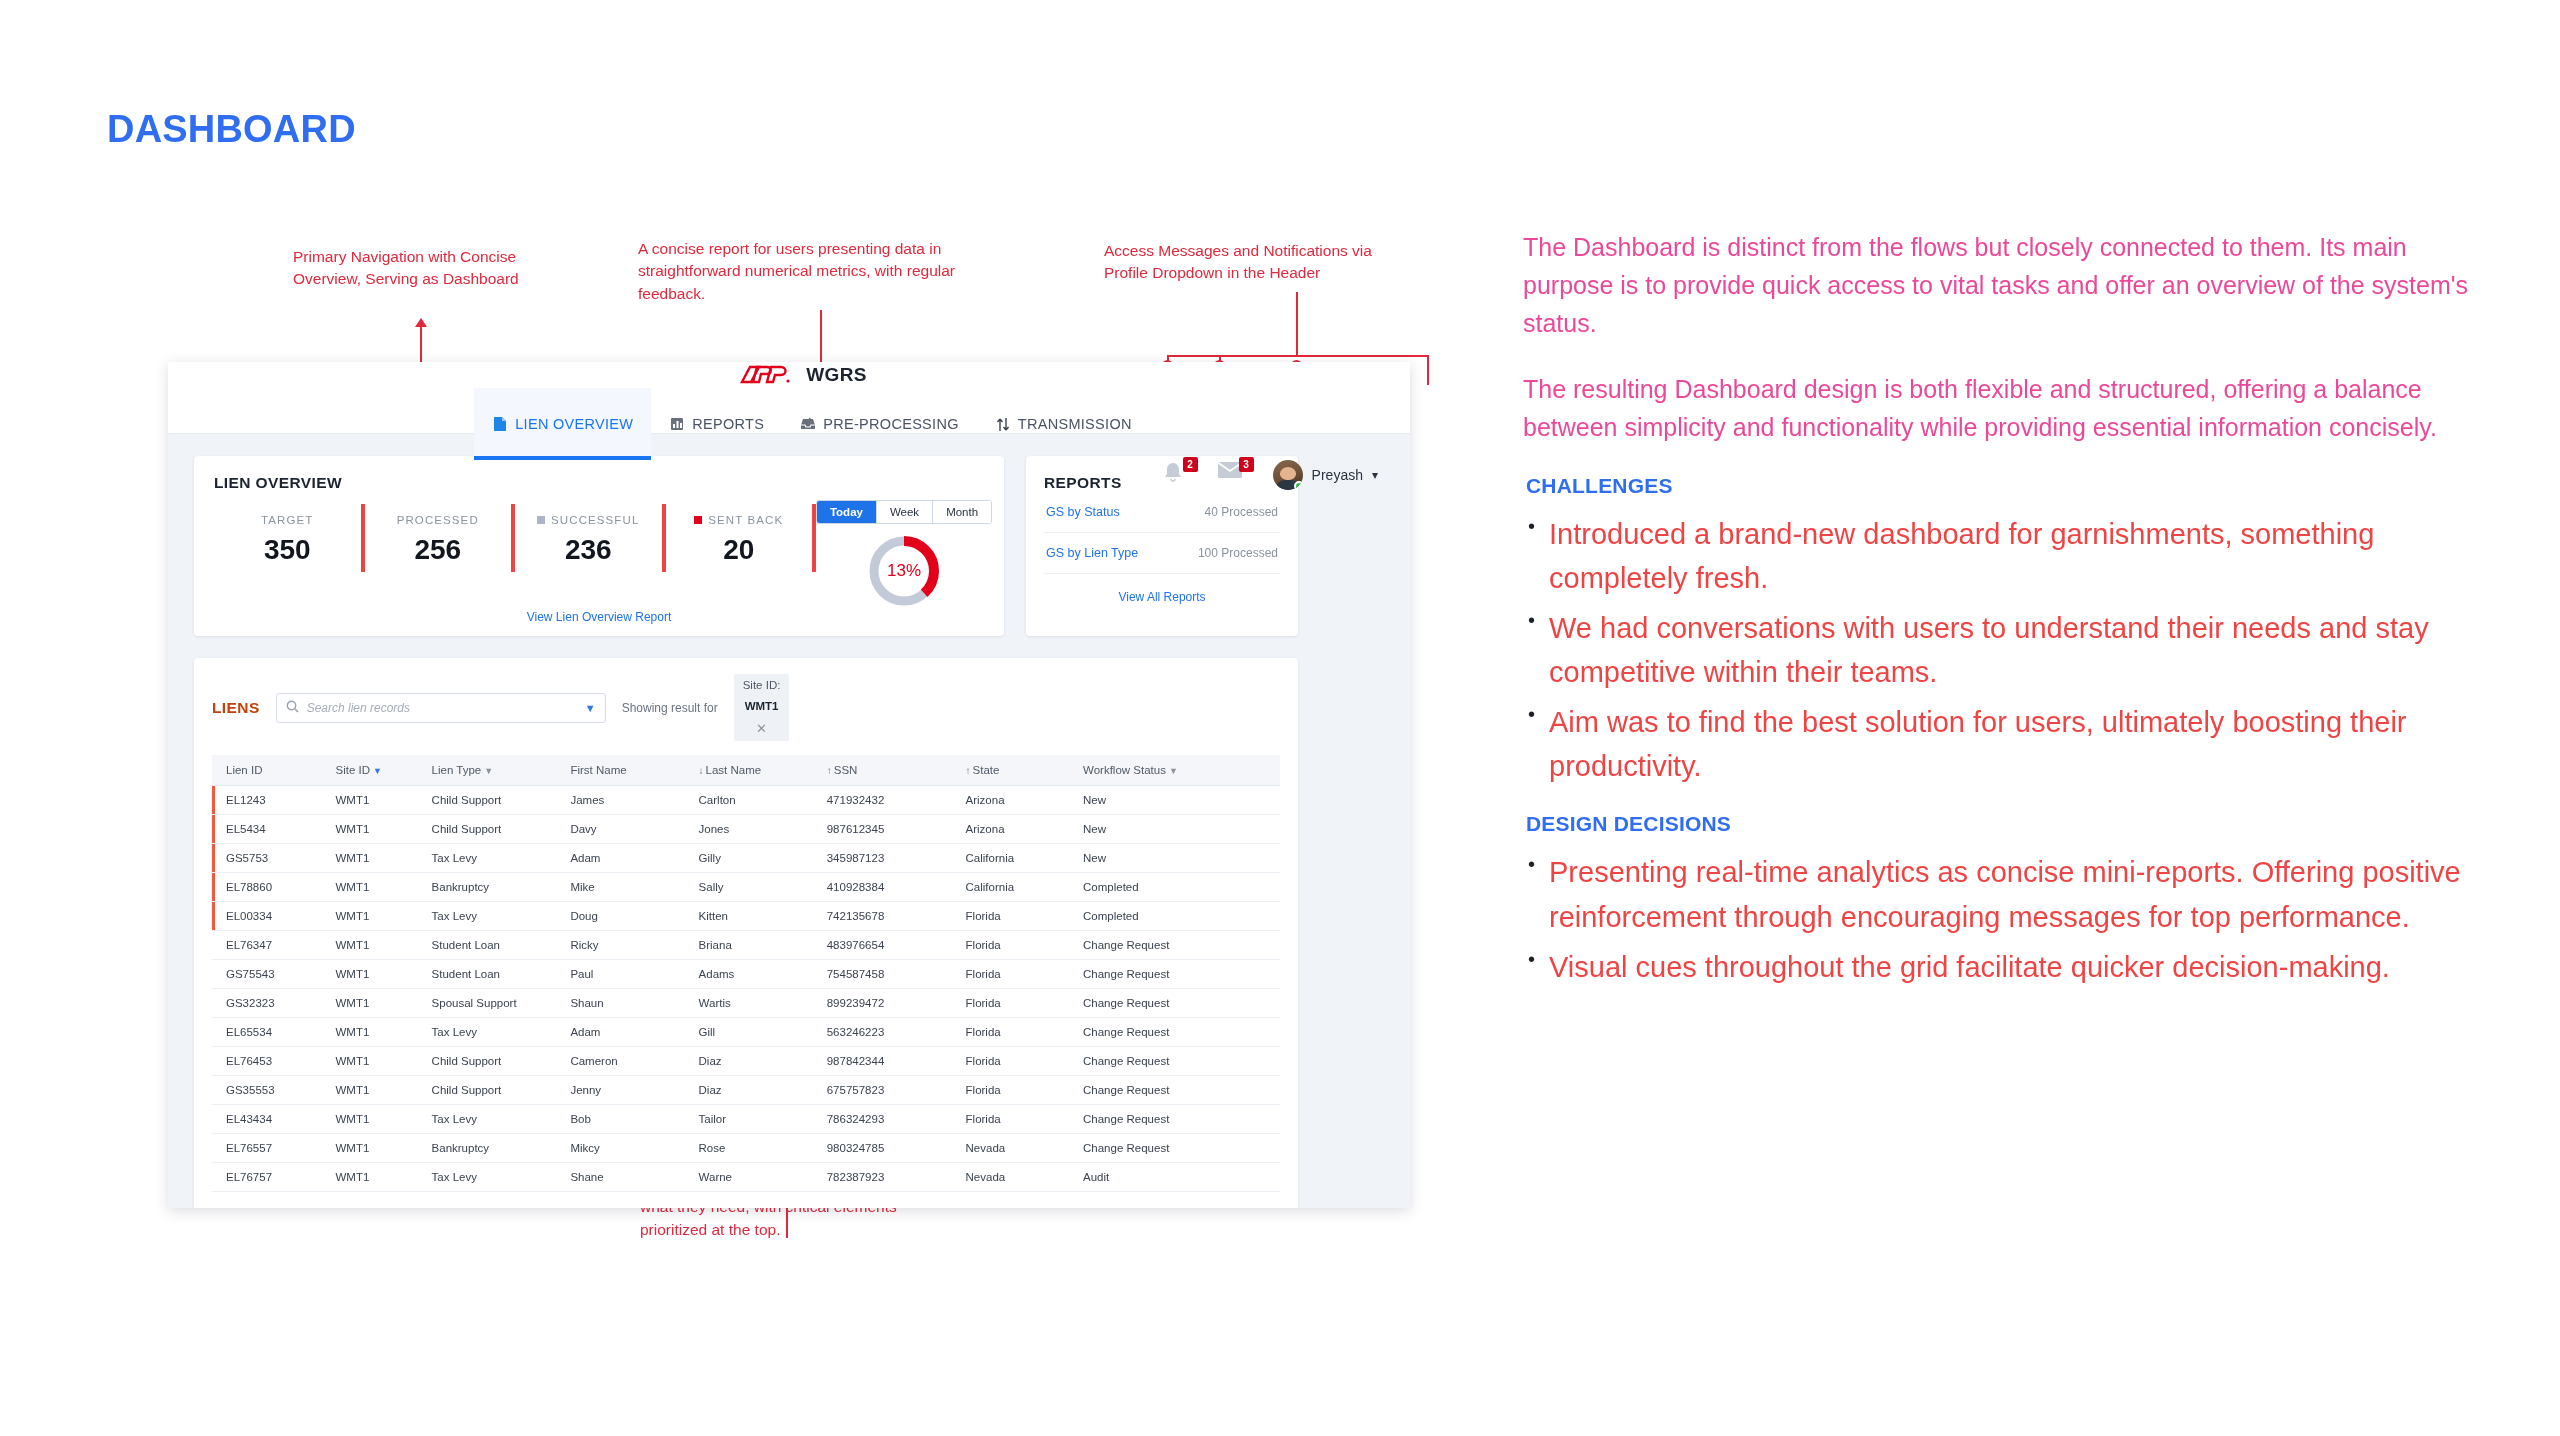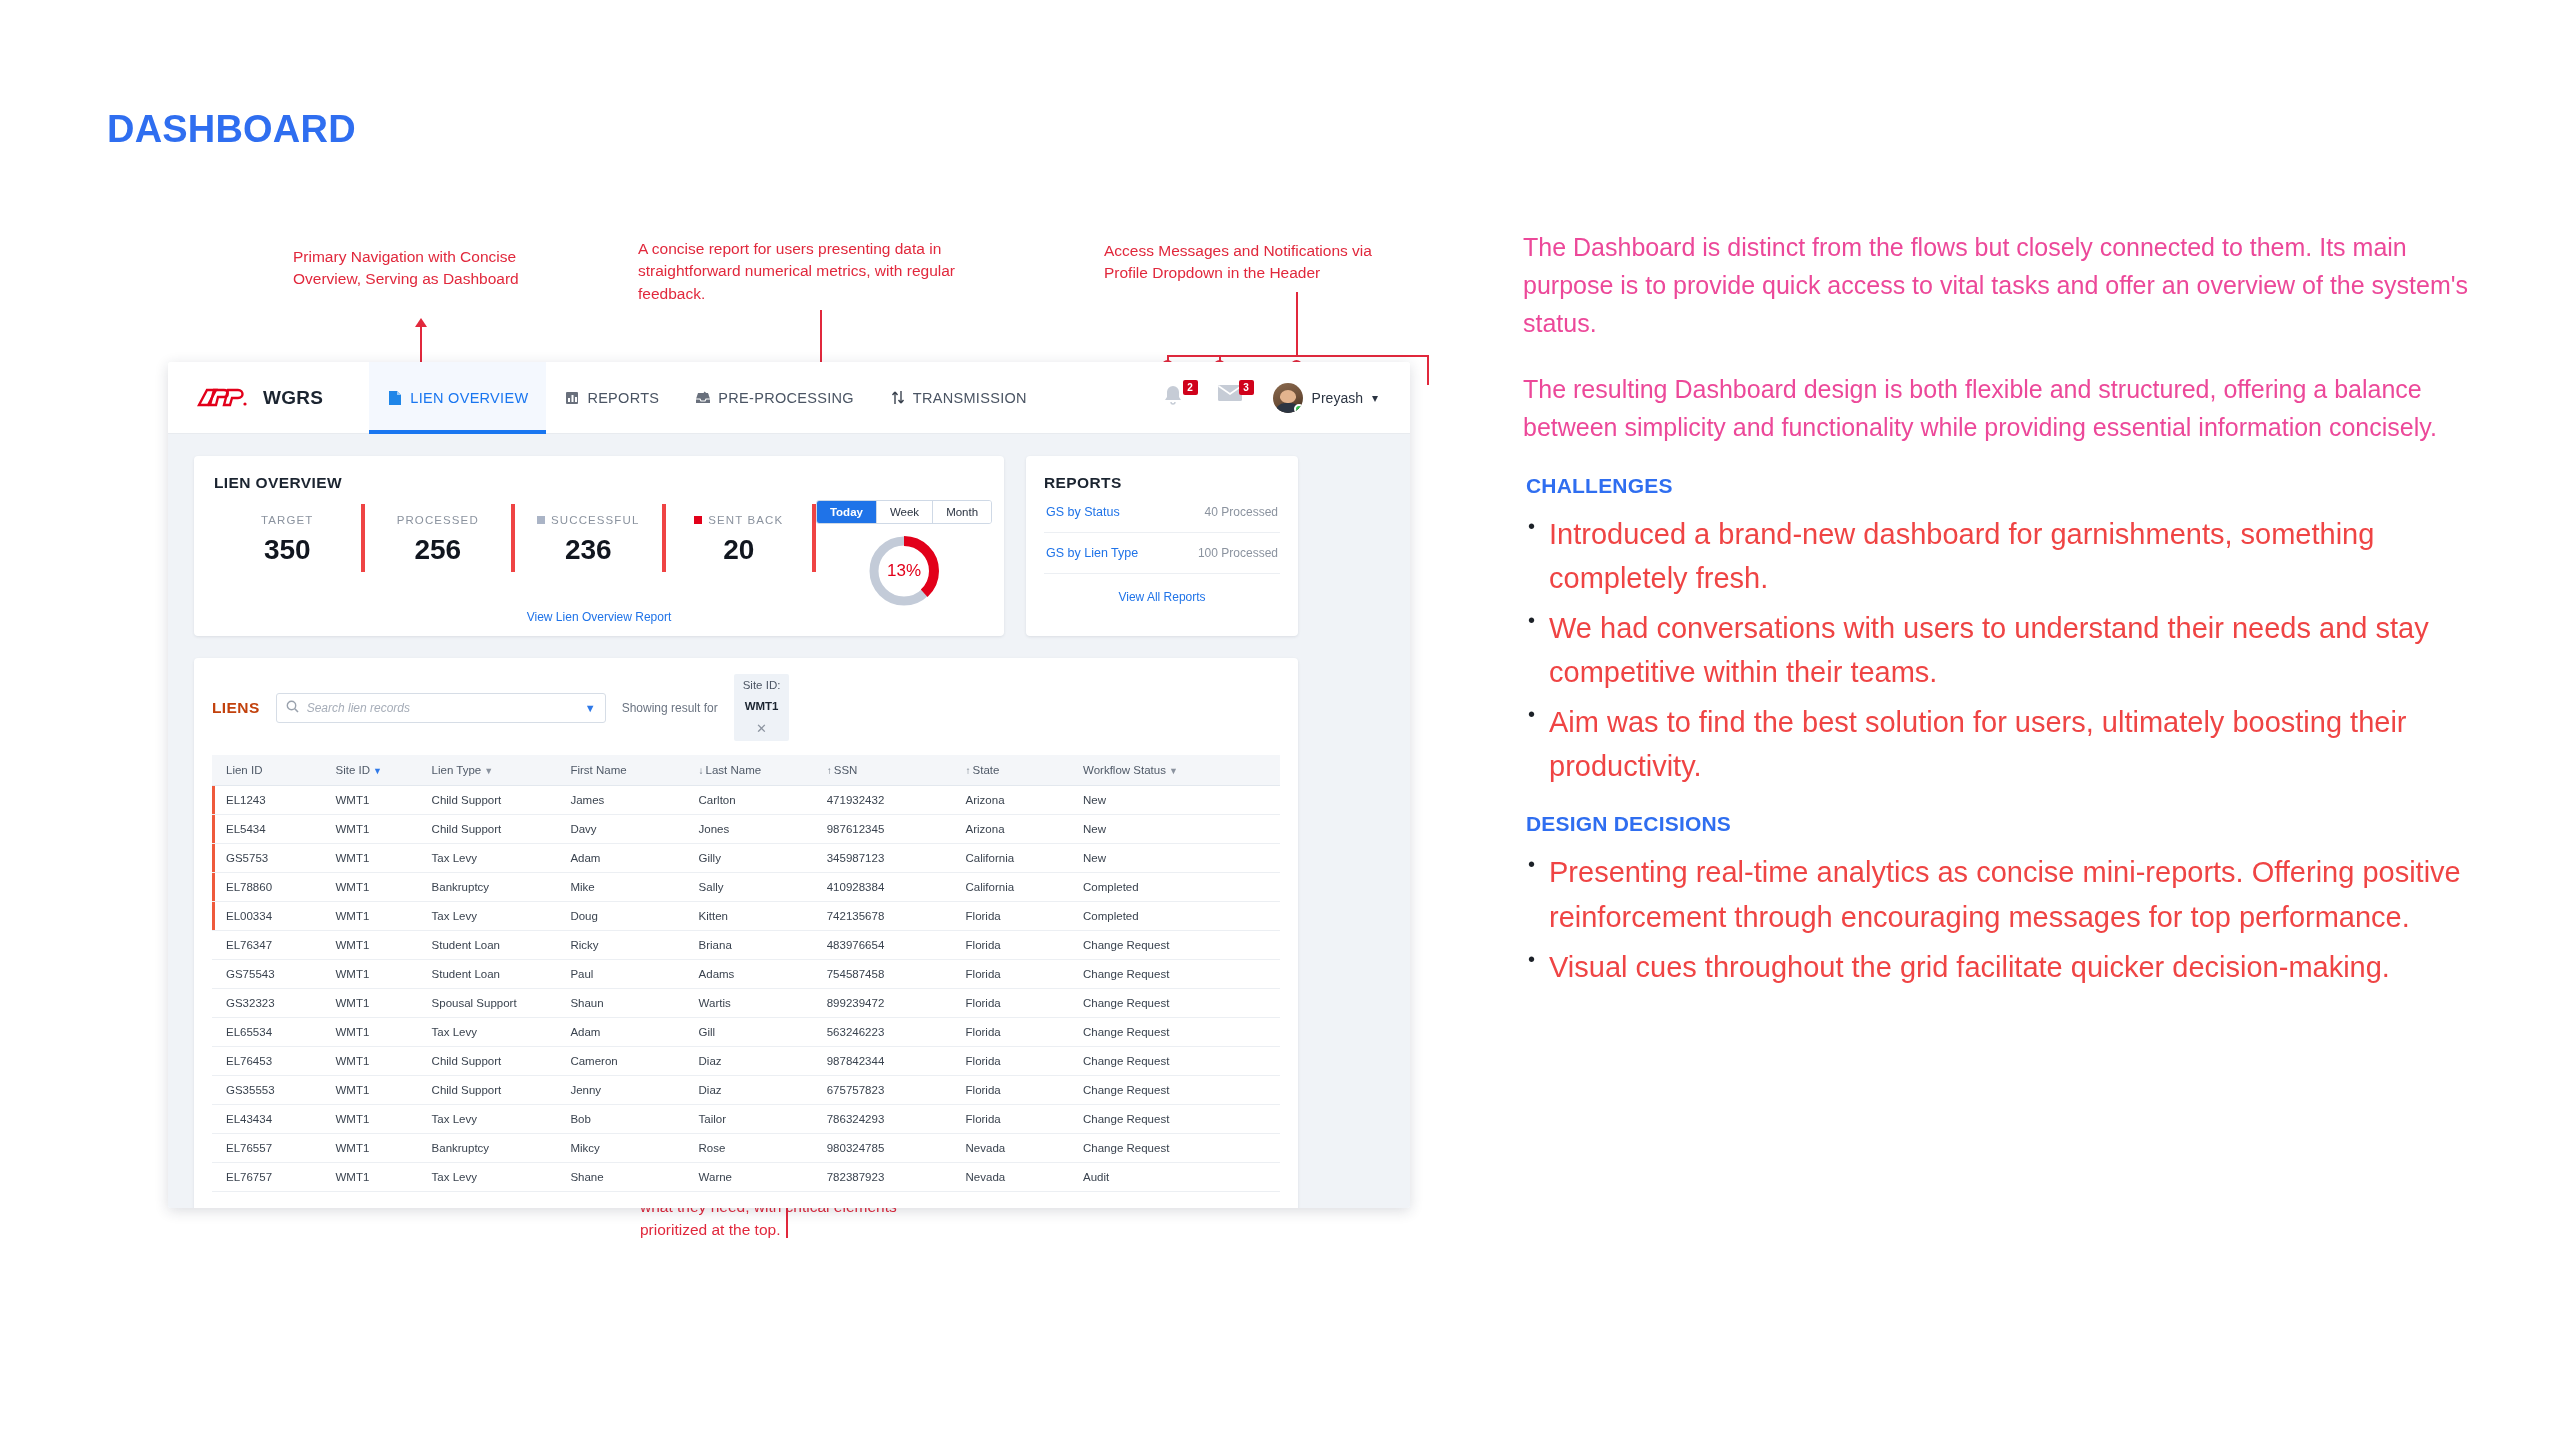--- a/index.html
+++ b/index.html
@@ -26,20 +26,21 @@
     position: absolute; left: 0; top: 0; width: 1242px; height: 846px;
     background: #ffffff;
     box-shadow: 0 3px 14px rgba(30,40,60,.16);
     border-radius: 3px;
     overflow: hidden;
   }
   .app-header {
     position: relative; height: 72px; background: #fff;
     display: flex; align-items: center;
     border-bottom: 1px solid #e8ebef;
+    flex-direction: column;
   }
   .brand { display: flex; align-items: center; margin-left: 28px; }
   .adp-logo {
     width: 54px; height: 26px; position: relative; margin-right: 13px;
   }
   .adp-logo svg { display: block; }
   .brand-name { font-size: 19px; font-weight: bold; color: #1b2430; letter-spacing: .3px; }
 
   .nav { display: flex; align-items: stretch; height: 72px; margin-left: 46px; }
   .nav-item {

